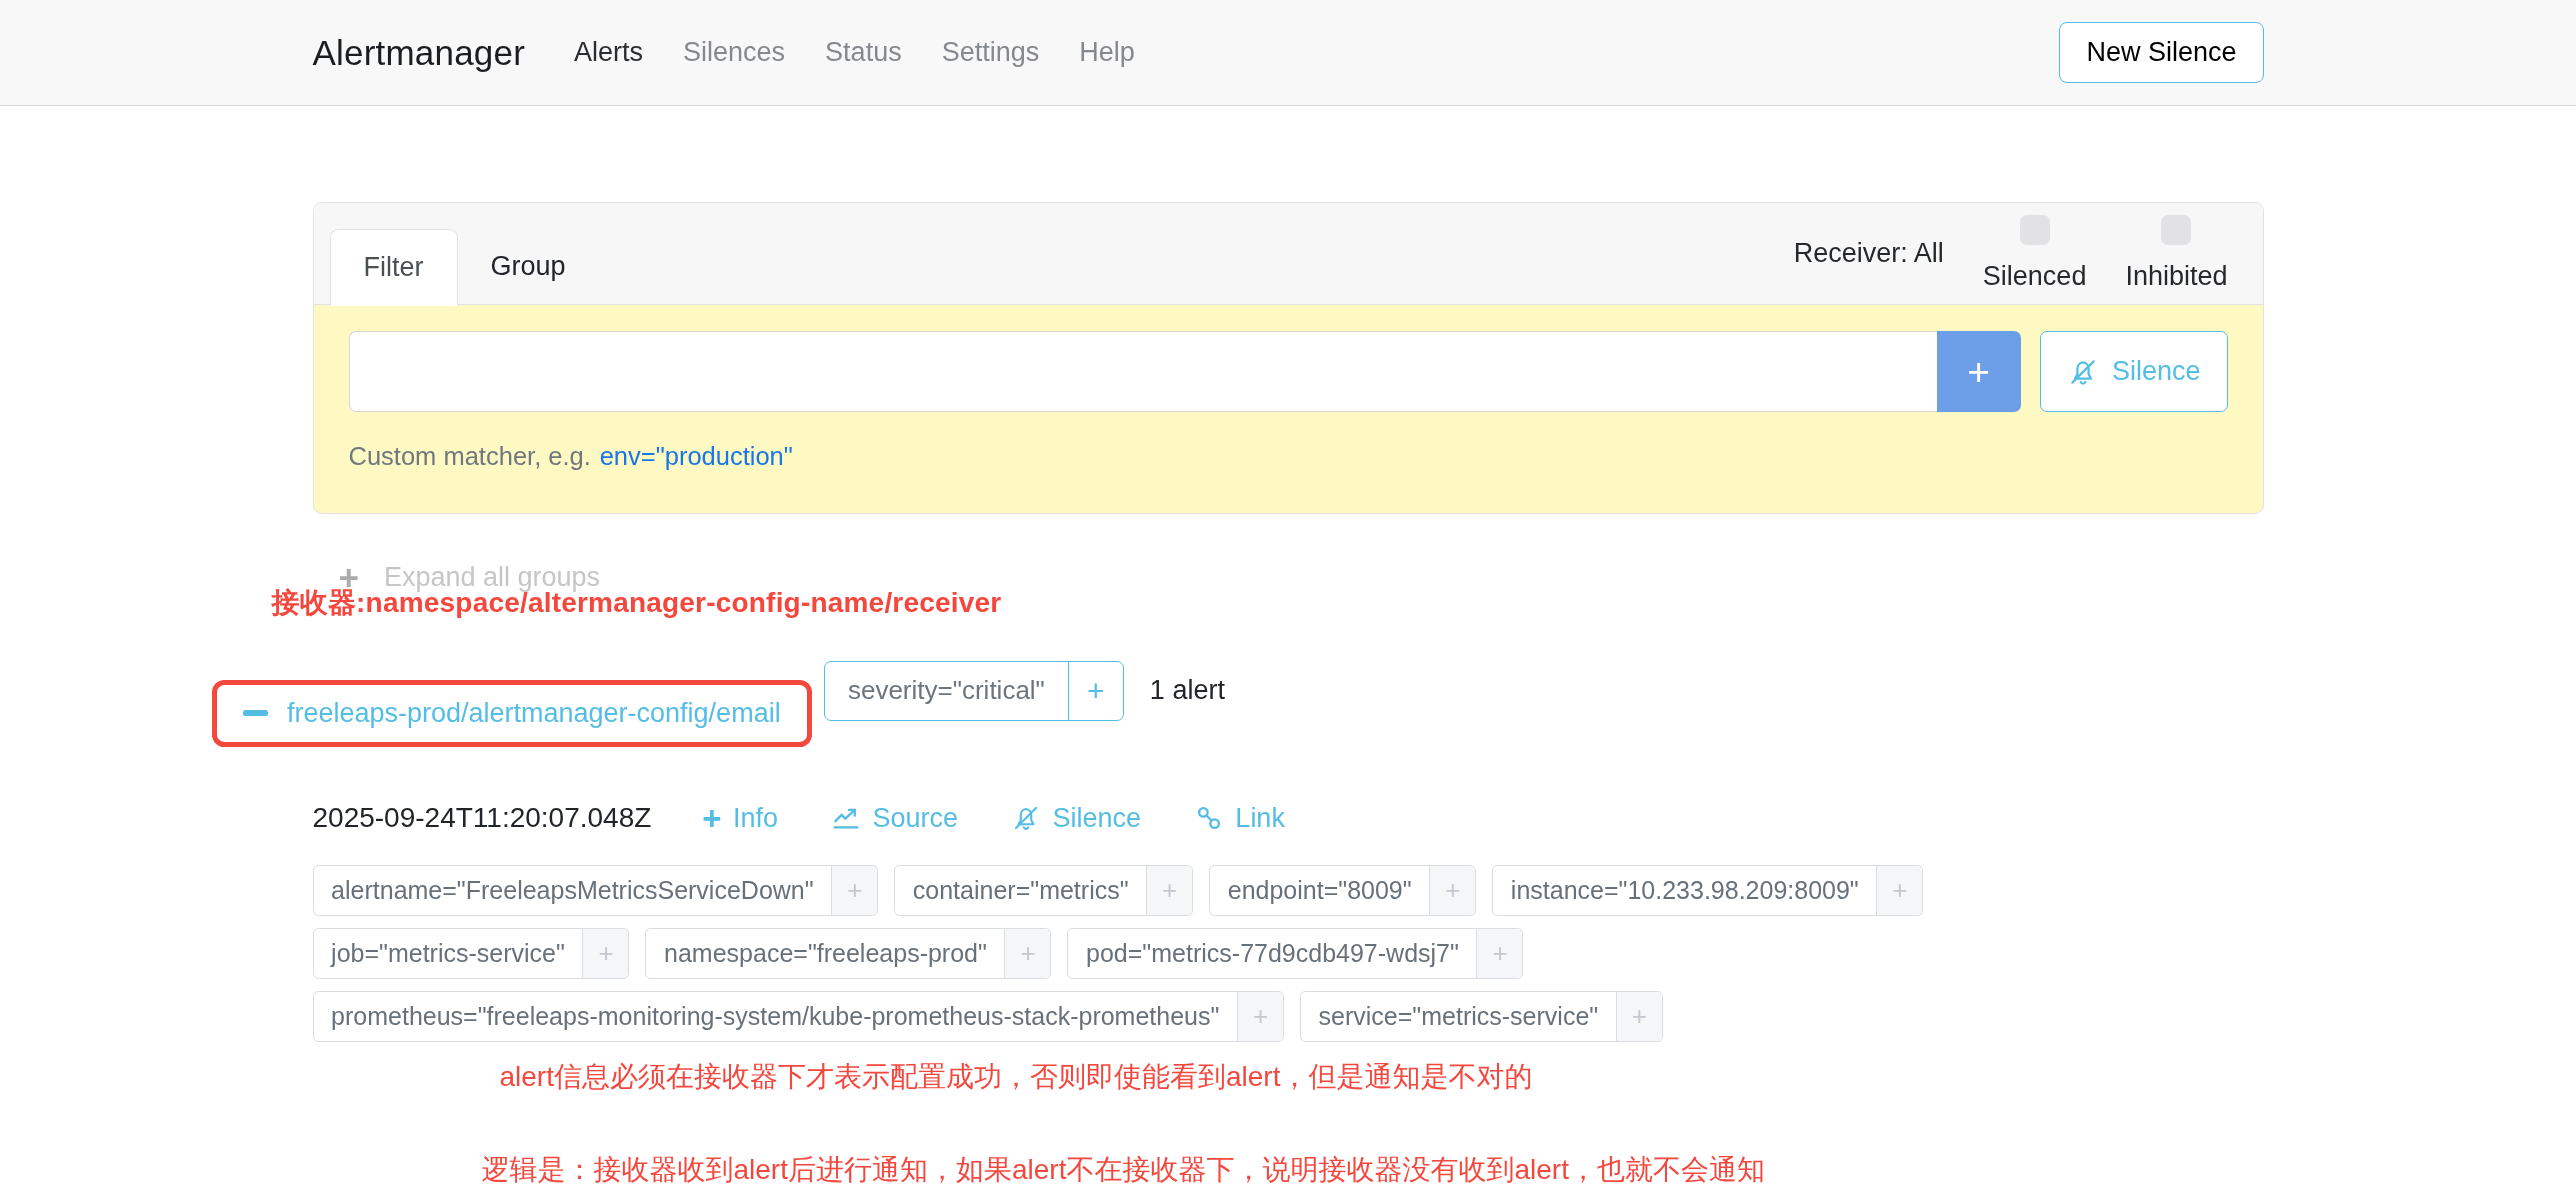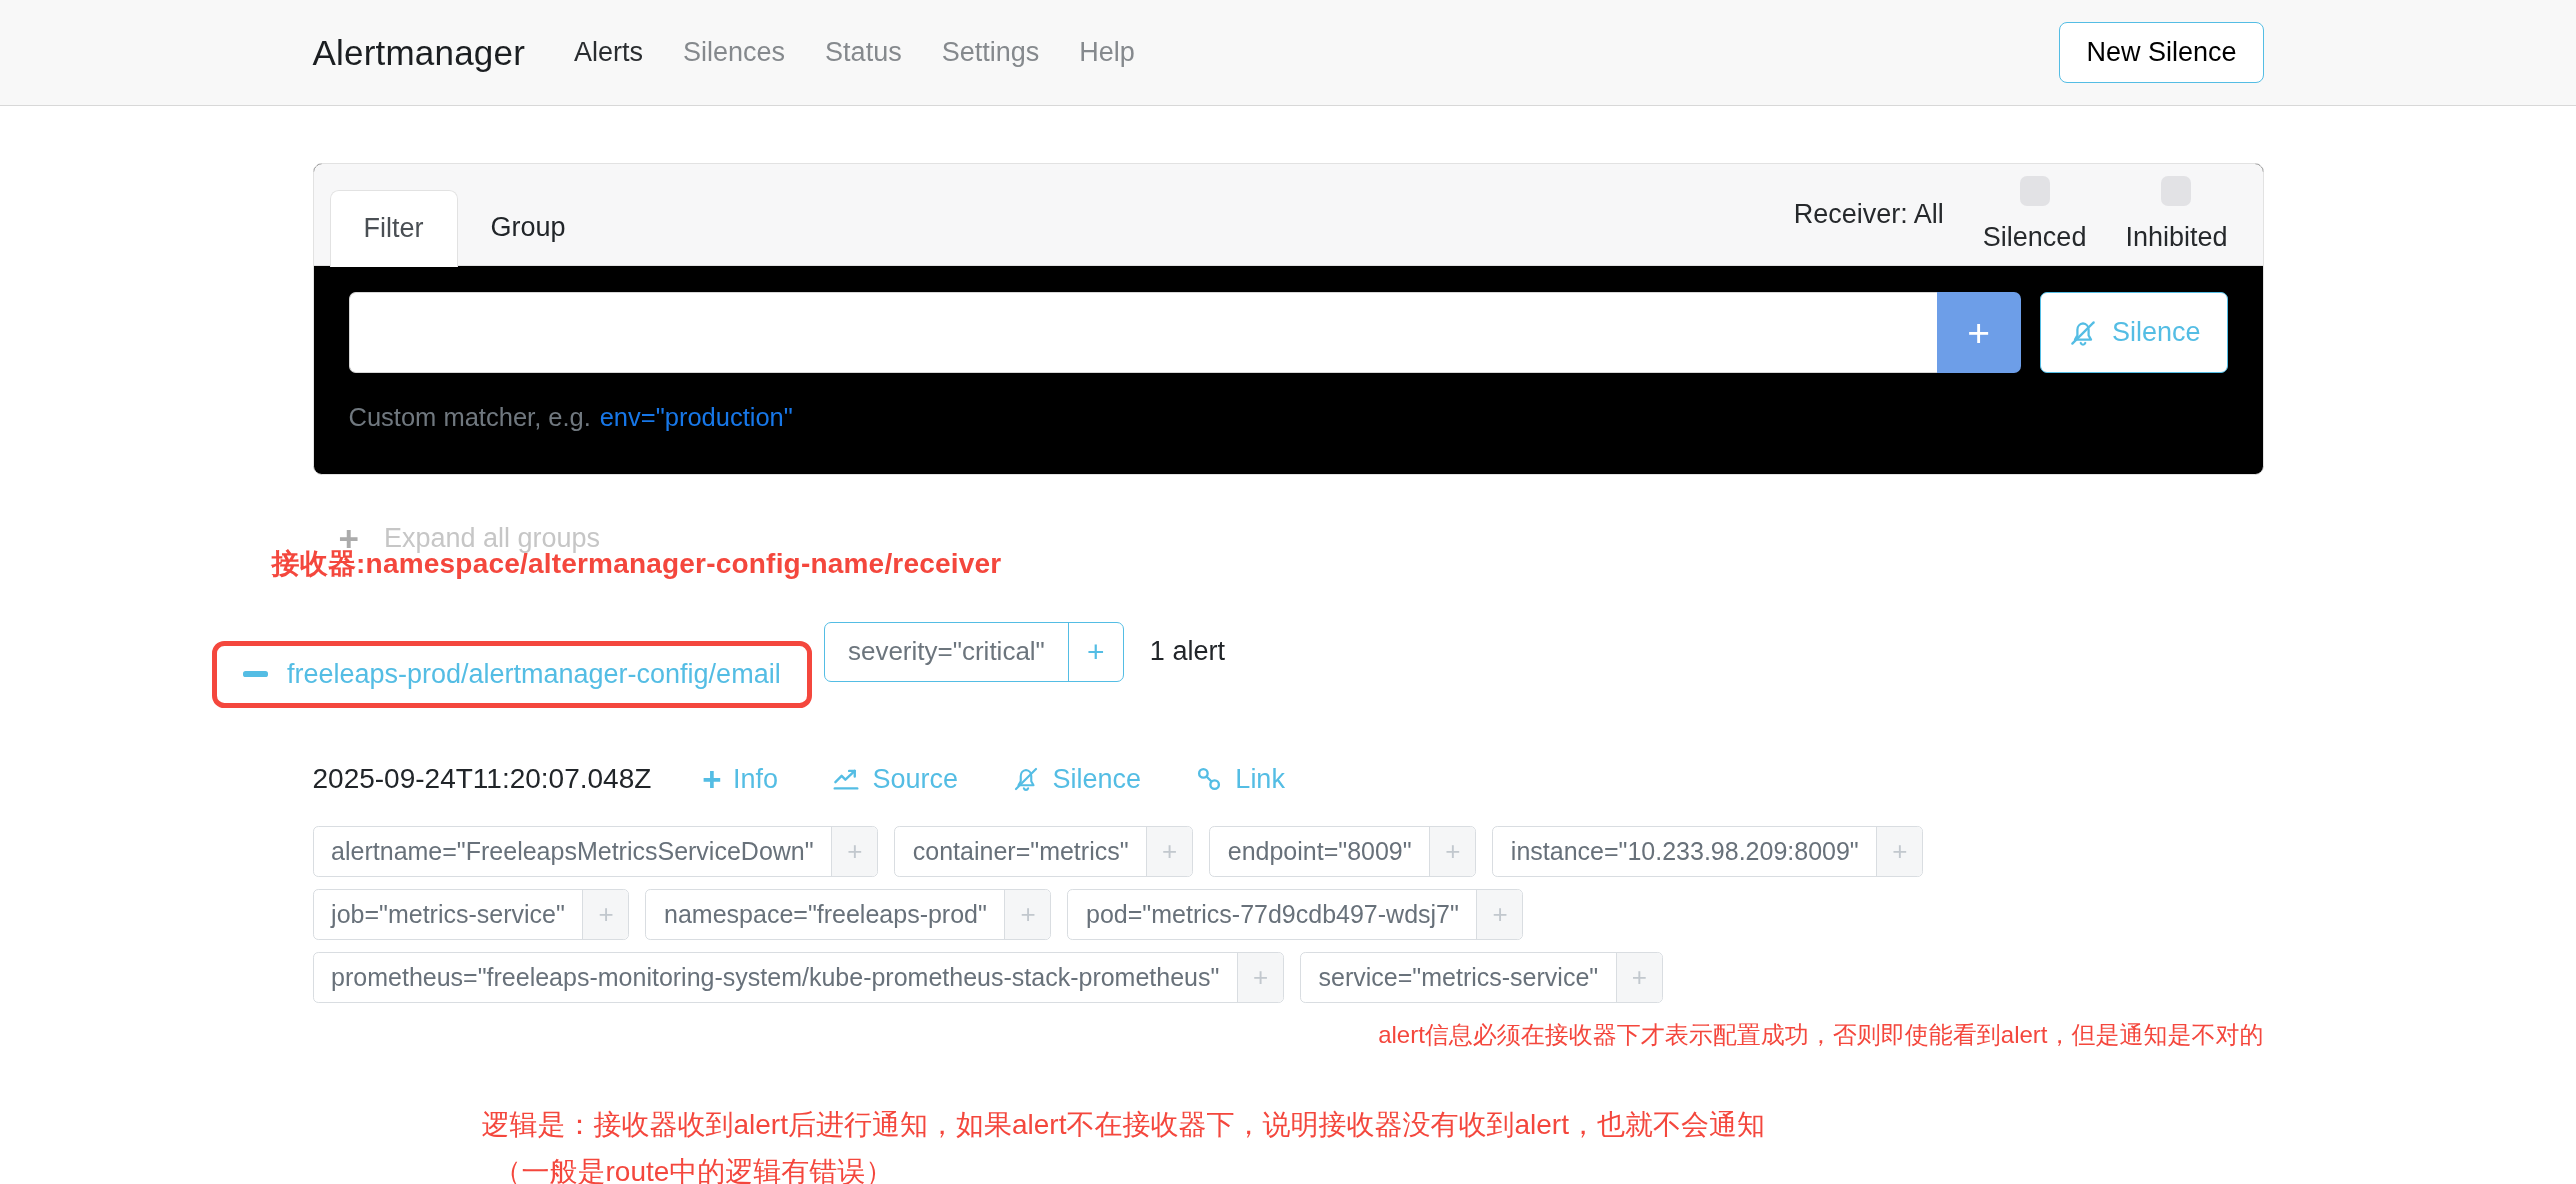--- a/index.html
+++ b/index.html
@@ -12,21 +12,21 @@
   .topbar-inner { width:1951px; margin:0 auto; height:100%; display:flex; align-items:center; }
   .brand { font-size:35px; font-weight:500; color:#1b1e21; margin-right:49px; letter-spacing:0.2px; }
   .nav { display:flex; align-items:center; gap:40px; }
   .nav-item { font-size:27px; color:#85898d; cursor:pointer; }
   .nav-item.active { color:#2a2d30; }
   .btn-new-silence { margin-left:auto; background:#fff; border:1.8px solid #54bde4; color:#000000;
     font-size:27px; border-radius:8px; padding:14px 26px; cursor:pointer; }
 
   
   .container { width:1951px; margin:0 auto; }
-  .card { margin-top:57px; border:1.8px solid #e2e2e2; border-radius:8.8px; background:#000000; }
+  .card { margin-top:96px; border:1.8px solid #e2e2e2; border-radius:8.8px; background:#fef9c3; }
   .card-header { background:#f7f7f8; border-bottom:1.8px solid #e2e2e2; border-radius:8px 8px 0 0;
     display:flex; align-items:flex-end; padding:0 35px 0 16px; height:102px; }
   .tab { font-size:27px; padding:22px 33px; cursor:pointer; color:#212529; }
   .tab.active { background:#fff; border:1.8px solid #e2e2e2; border-bottom:1.8px solid #fff;
     border-radius:8.8px 8.8px 0 0; margin-bottom:-1.8px; color:#4a4f54; }
   .header-right { margin-left:auto; align-self:center; display:flex; align-items:center; gap:39px; }
   .receiver-label { font-size:27px; color:#26292c; }
   .checkbox-group { display:flex; align-items:center; gap:16px;flex-direction:column; }
   .checkbox { width:30px; height:30px; border-radius:7px; background:#e2e2e5; cursor:pointer; }
   .checkbox-label { font-size:27px; color:#26292c; }
@@ -71,21 +71,21 @@
   .action-plus { font-size:33px; font-weight:700; line-height:1; }
 
   .tag-rows { margin-top:30px; display:flex; flex-direction:column; gap:12.3px; }
   .tag-row { display:flex; gap:16px; }
   .tag { display:inline-flex; align-items:stretch; border:1.8px solid #d9dde1; border-radius:5.3px;
     overflow:hidden; background:#fff; height:51px; }
   .tag-text { display:flex; align-items:center; padding:0 17.6px; color:#68717a; font-size:25px; }
   .tag-plus { display:flex; align-items:center; justify-content:center; width:46px;
     background:#f5f6f7; border-left:1.8px solid #d9dde1; color:#c2c8ce; font-size:26px; cursor:pointer; }
 
-  .annotation-1 { margin-top:16px; margin-left:187px; color:#f4473d; font-size:24px; font-weight:500;text-align:right; }
+  .annotation-1 { margin-top:16px; margin-left:187px; color:#f4473d; font-size:28px; font-weight:500; }
   .annotation-2 { margin-top:55px; margin-left:169px; color:#f4473d; font-size:28px; font-weight:500; }
   .annotation-3 { margin-top:8.8px; margin-left:181px; color:#f4473d; font-size:28px; font-weight:500; }
 </style>
 </head>
 <body>
 
 <div class="page">
 
   <div class="topbar">
     <div class="topbar-inner">

